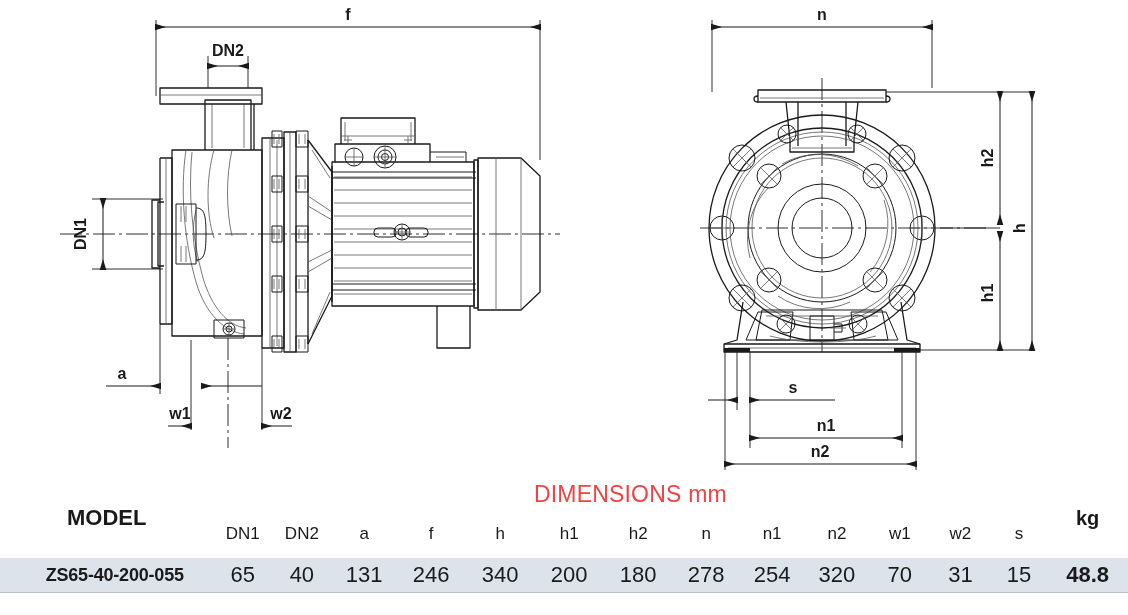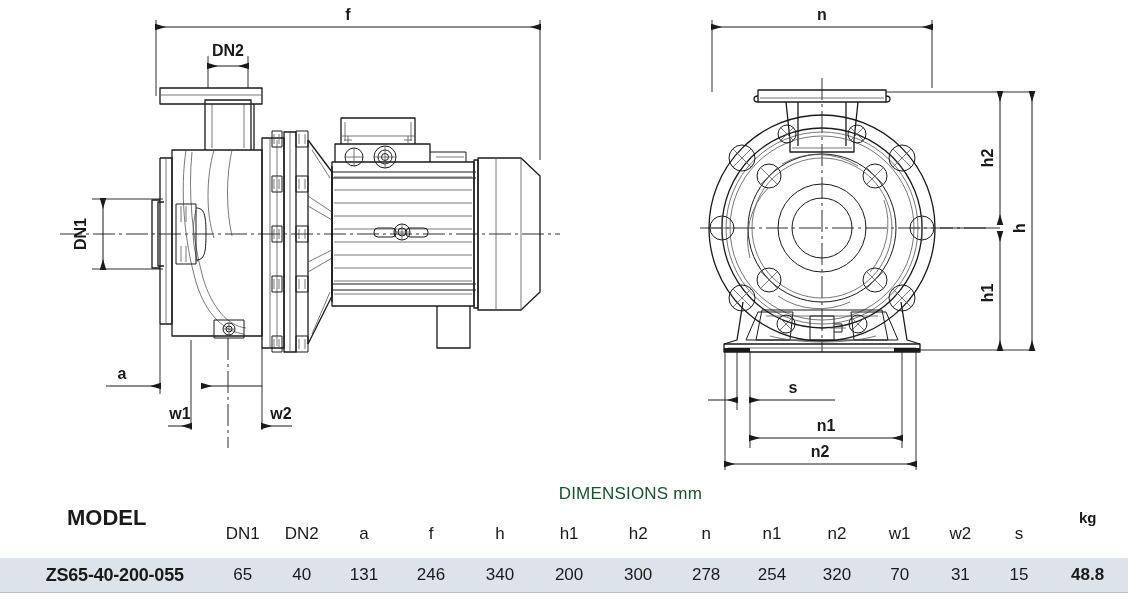--- a/index.html
+++ b/index.html
@@ -50,43 +50,43 @@
     padding: 0;
     border: 0;
   }
   .rule-top    { border-top: 1px solid #b7bfc7; }
   .vline-l     { border-left: 1px solid #b7bfc7; }
   .thickline   { border-bottom: 2px solid #1a1a1a; }
   .thinline    { border-bottom: 1px solid #b7bfc7; }
 
   .row-title td { height: 32px; }
   .dim-title {
-    font-size: 17px;
+    font-size: 23px;
     font-weight: bold;
     letter-spacing: .2px;
-    color: #14532d;
+    color: #ef4444;
   }
   .row-head td { height: 48px; }
   .model-cell {
     font-size: 22px;
     font-weight: bold;
     height: 80px;
   }
   .col-head {
     font-size: 17px;
     color: #1a1a1a;
   }
   .kg-head {
-    font-size: 15px;
+    font-size: 20px;
     font-weight: bold;
   }
   .row-data td {
     height: 34px;
     background: #dde3ea;
-    font-size: 17px;
+    font-size: 22px;
   }
   .row-data td.model-name {
     font-weight: bold;
     font-size: 18px;
     letter-spacing: -0.2px;
     padding-left: 16px;
   }
   .row-data td.kg-val {
     font-weight: bold;
   }
@@ -560,21 +560,21 @@
         </tr>
 
         <tr class="row-data">
           <td class="model-name thickline">ZS65-40-200-055</td>
           <td class="vline-l thickline">65</td>
           <td class="vline-l thickline">40</td>
           <td class="vline-l thickline">131</td>
           <td class="vline-l thickline">246</td>
           <td class="vline-l thickline">340</td>
           <td class="vline-l thickline">200</td>
-          <td class="vline-l thickline">300</td>
+          <td class="vline-l thickline">180</td>
           <td class="vline-l thickline">278</td>
           <td class="vline-l thickline">254</td>
           <td class="vline-l thickline">320</td>
           <td class="vline-l thickline">70</td>
           <td class="vline-l thickline">31</td>
           <td class="vline-l thickline">15</td>
           <td class="vline-l thickline kg-val">48.8</td>
         </tr>
       </tbody>
     </table>

